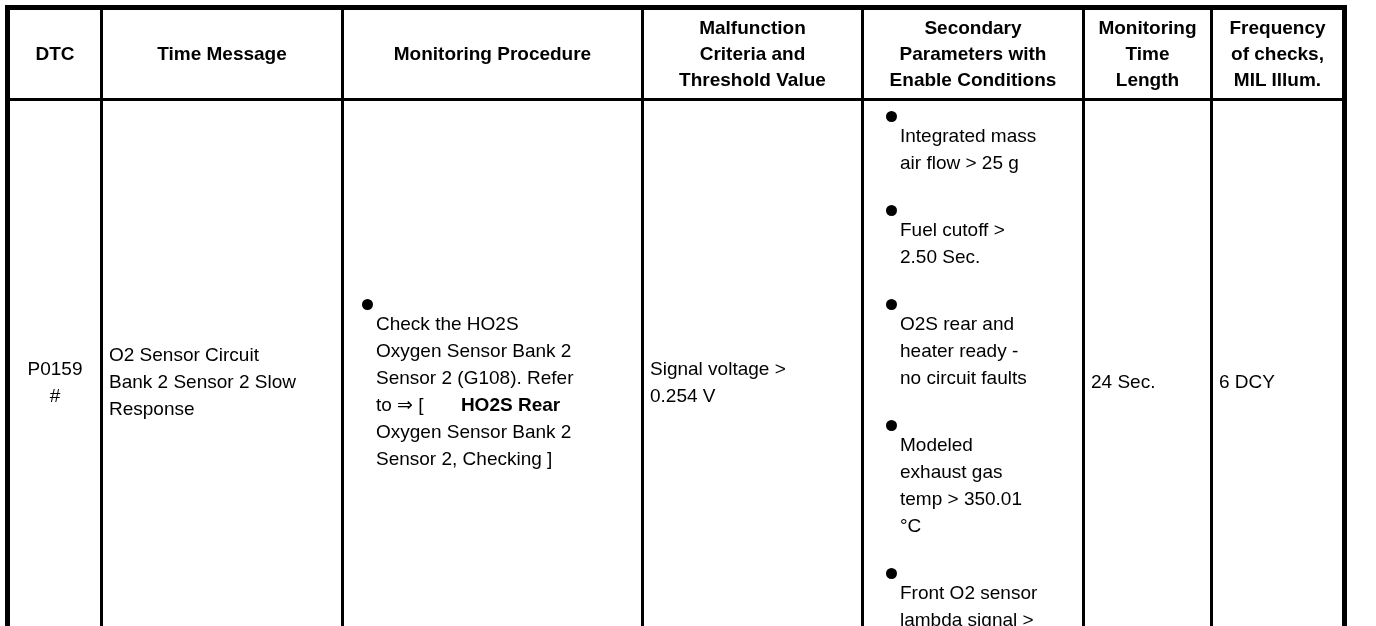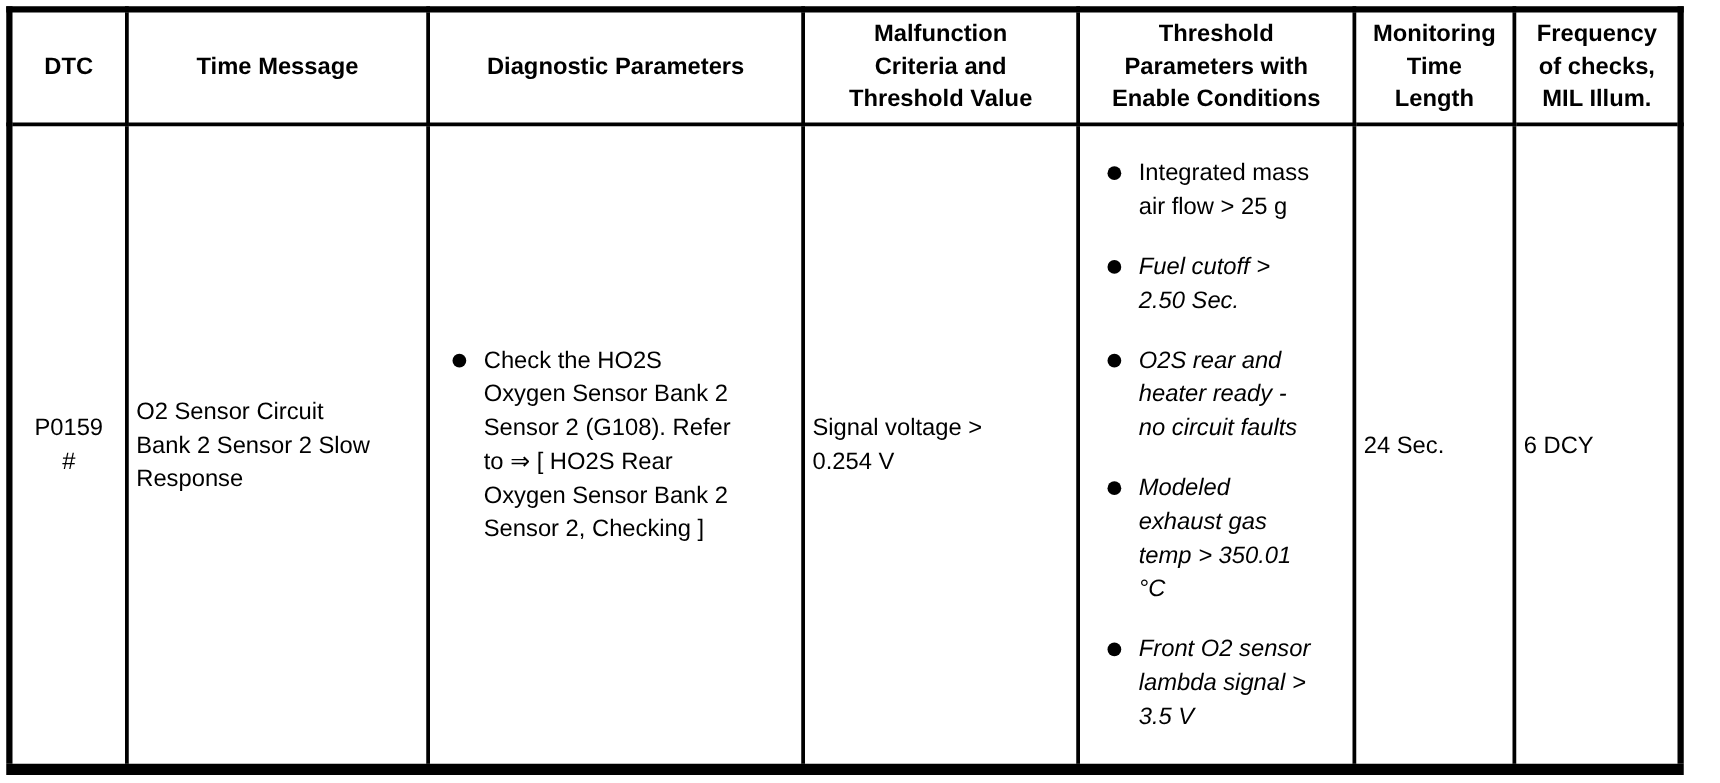--- a/index.html
+++ b/index.html
@@ -36,54 +36,54 @@
   }
   td {
     font-size: 19px;
     line-height: 27px;
     padding: 2px 6px;
   }
   .pre { white-space: pre-line; }
   .cell-dtc { text-align: center; }
   .cell-diag { padding-left: 18px; padding-right: 4px; }
   .cell-params { padding-left: 22px; padding-right: 2px; }
-  .bullet-item { display: flex; align-items: flex-start; }
-  .bullet-item + .bullet-item { margin-top: 21px; font-style: italic; }
+  .bullet-item { display: flex; align-items: flex-start; flex-direction: column; }
+  .bullet-item + .bullet-item { margin-top: 21px; }
   .bullet {
     flex: none;
     width: 11px; height: 11px;
     margin-top: 8px;
     border-radius: 50%;
     background: #000;
   }
   .bullet-text { padding-left: 14px; }
-  .bold-seg { font-weight: normal; }
+  .bold-seg { font-weight: bold; margin-left: 32px; }
 </style>
 </head>
 <body>
 
 <table class="dtc-table">
   <colgroup>
     <col style="width:94px">
     <col style="width:241px">
     <col style="width:300px">
     <col style="width:220px">
     <col style="width:221px">
     <col style="width:128px">
     <col style="width:133px">
   </colgroup>
   <thead>
     <tr>
       <th><span class="pre">DTC</span></th>
       <th><span class="pre">Time Message</span></th>
-      <th><span class="pre">Diagnostic Parameters</span></th>
+      <th><span class="pre">Monitoring Procedure</span></th>
       <th><span class="pre">Malfunction
 Criteria and
 Threshold Value</span></th>
-      <th><span class="pre">Threshold
+      <th><span class="pre">Secondary
 Parameters with
 Enable Conditions</span></th>
       <th><span class="pre">Monitoring
 Time
 Length</span></th>
       <th><span class="pre">Frequency
 of checks,
 MIL Illum.</span></th>
     </tr>
   </thead>

